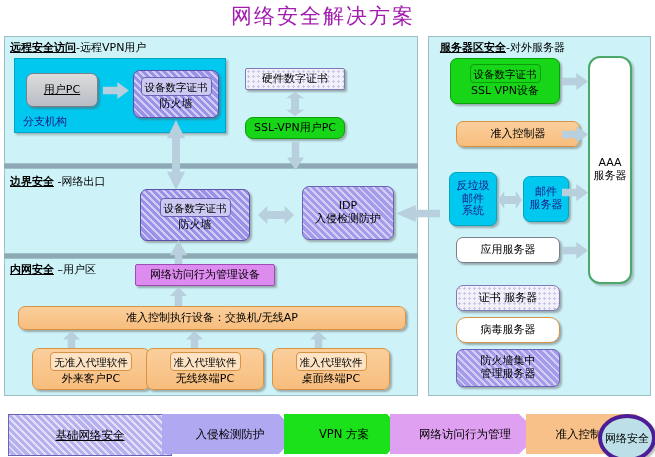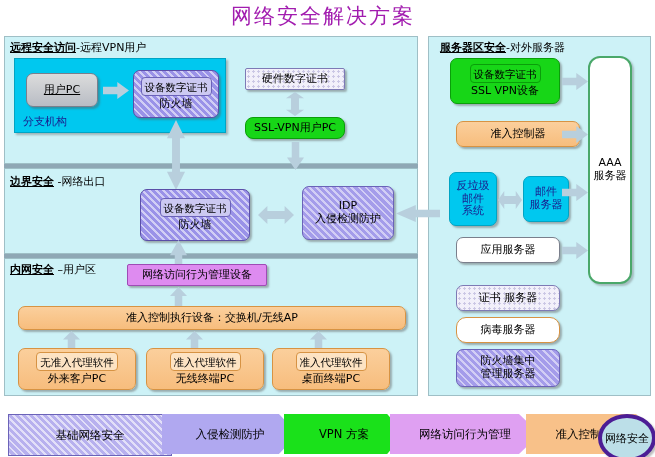--- a/index.html
+++ b/index.html
@@ -41,21 +41,21 @@
      background-size:5px 5px;}
   .fill-green{background:#17d617;border:1px solid #0a9e0a;}
   .fill-green .inner{background:#17d617;border:1px solid #0a9e0a;}
   .fill-orange{background:linear-gradient(#fbcf9c,#f7bd7d);border:1px solid #d79343;}
   .fill-orange .inner{background:#fde3c3;border:1px solid #d79343;}
   .fill-white{background:#ffffff;border:1px solid #7a7f8c;}
   .fill-white-org{background:#ffffff;border:1px solid #d79343;}
   .fill-lilac{border:1px solid #6b63b8;
      background-color:#a49cea;
      background-image:repeating-linear-gradient(45deg,rgba(255,255,255,.5) 0 2px,rgba(255,255,255,0) 2px 5px);}
-  .fill-orchid{background:#de8bf0;border:1px solid #9e4cb5;}
+  .fill-orchid{background:#de8bf0;border:1px solid #9e4cb5;margin-left:8px;}
   .fill-aaa{background:#ffffff;border:2px solid #4aa86a;border-radius:12px;}
 
   .lbl-branch{position:absolute;left:8px;bottom:3px;font-size:11px;color:#1a1a8c;}
   .arrow-r{width:26px;height:17px;
      clip-path:polygon(0 28%,55% 28%,55% 0,100% 50%,55% 100%,55% 72%,0 72%);
      background:#b8cfdd;border:none;
      filter:drop-shadow(1px 1px 0 #7d96a8) drop-shadow(-1px -1px 0 #7d96a8);}
   .arrow-l{width:26px;height:17px;
      clip-path:polygon(100% 28%,45% 28%,45% 0,0 50%,45% 100%,45% 72%,100% 72%);
      background:#b8cfdd;border:none;
@@ -75,21 +75,21 @@
   .arrow-lr{width:36px;height:18px;
      clip-path:polygon(0 50%,26% 0,26% 28%,74% 28%,74% 0,100% 50%,74% 100%,74% 72%,26% 72%,26% 100%);
      background:#b8cfdd;border:none;
      filter:drop-shadow(1px 1px 0 #7d96a8) drop-shadow(-1px -1px 0 #7d96a8);}
 
   
   #banner{left:8px;top:414px;width:640px;height:40px;}
   .chev{position:absolute;height:40px;display:flex;align-items:center;
         justify-content:center;font-size:11.5px;color:#000;}
   .chev span{position:relative;z-index:2;}
-  .chev-start{clip-path:polygon(0 0,100% 0,100% 100%,0 100%);}
+  .chev-start{clip-path:polygon(0 0,100% 0,100% 100%,0 100%);text-decoration:underline;}
   .chev-arrow{clip-path:polygon(0 0,86% 0,100% 50%,86% 100%,0 100%);}
   .c-hatch{border:1px solid #6b63b8;
      background-color:#b7b0ee;
      background-image:repeating-linear-gradient(45deg,rgba(255,255,255,.6) 0 2px,rgba(255,255,255,0) 2px 5px);}
   .c-lav{background:#b0a8f0;}
   .c-green{background:#1ae11a;}
   .c-orchid{background:#dfa0f2;}
   .c-orange{background:#f8c189;}
   #ellipse{position:absolute;left:598px;top:414px;width:50px;height:40px;
      border-radius:50%;background:#bcdfe8;border:4px solid #4c1d95;
@@ -180,21 +180,21 @@
 <div class="abs arrow-u" style="left:170px;top:287px;height:20px;"></div>
 
 <div class="abs node fill-orange" style="left:18px;top:306px;width:388px;height:24px;">
   <span>准入控制执行设备：交换机/无线AP</span>
 </div>
 
 <div class="abs arrow-u" style="left:63px;top:331px;height:19px;"></div>
 <div class="abs arrow-u" style="left:186px;top:331px;height:19px;"></div>
 <div class="abs arrow-u" style="left:310px;top:331px;height:19px;"></div>
 
-<div class="abs node fill-orange" style="left:18px;top:348px;width:118px;height:42px;">
+<div class="abs node fill-orange" style="left:32px;top:348px;width:118px;height:42px;">
   <div class="inner" style="height:17px;margin-bottom:2px;">
     <span>无准入代理软件</span>
   </div>
   <span>外来客户PC</span>
 </div>
 
 <div class="abs node fill-orange" style="left:146px;top:348px;width:118px;height:42px;">
   <div class="inner" style="height:17px;margin-bottom:2px;">
     <span>准入代理软件</span>
   </div>

